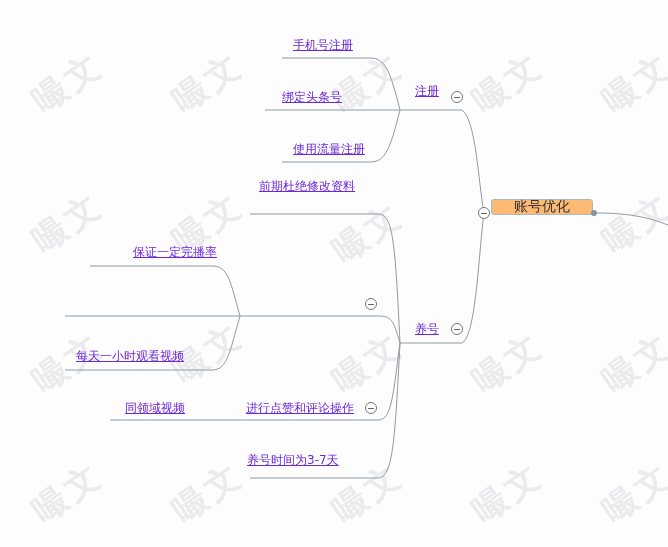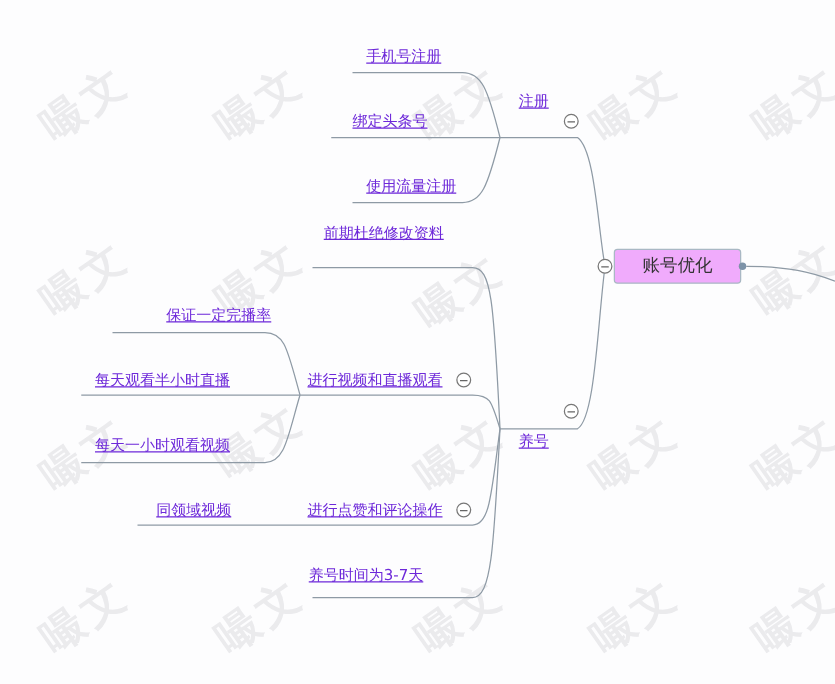--- a/index.html
+++ b/index.html
@@ -4,21 +4,21 @@
   <style>
     * { margin: 0; padding: 0; box-sizing: border-box; }
     html, body { width: 668px; height: 547px; overflow: hidden; background: #fdfdfe; }
     body { position: relative; font-family: "DejaVu Sans", "Liberation Sans", sans-serif; color: #333; }
     #canvas { position: absolute; left: 0; top: 0; width: 668px; height: 547px; }
     svg.lines { position: absolute; left: 0; top: 0; width: 668px; height: 547px; }
     .wm { position: absolute; font-size: 34px; color: rgba(200,200,205,0.35); transform: rotate(-35deg); font-weight: bold; pointer-events: none; white-space: nowrap; letter-spacing: 4px; }
     .node-label { position: absolute; font-size: 12px; color: #6d28d9; white-space: nowrap; line-height: 14px; text-decoration: underline; }
     .collapse { position: absolute; width: 12px; height: 12px; border: 1px solid #777; border-radius: 50%; background: #fff; }
     .collapse::after { content: ""; position: absolute; left: 2px; right: 2px; top: 5px; height: 1px; background: #666; }
-    .root { position: absolute; left: 491px; top: 199px; width: 102px; height: 28px; border: 1px solid #a9b8c4; border-radius: 3px; background: #f0abfc; font-size: 14px; color: #333; display: flex; align-items: center; justify-content: center; }
+    .root { position: absolute; left: 491px; top: 199px; width: 102px; height: 16px; border: 1px solid #a9b8c4; border-radius: 3px; background: #fdba74; font-size: 14px; color: #333; display: flex; align-items: center; justify-content: center; }
     .root-dot { position: absolute; left: 591px; top: 210px; width: 6px; height: 6px; border-radius: 50%; background: #7d93a8; }
   </style>
 </head>
 <body>
 
 <div id="canvas">
 
   <div class="wm" style="left:30px;top:60px;">嘬文</div>
   <div class="wm" style="left:170px;top:60px;">嘬文</div>
   <div class="wm" style="left:330px;top:60px;">嘬文</div>
@@ -62,35 +62,33 @@
 
     <path d="M240 420 L 110 420"></path>
   </svg>
 
   <div class="root">
     <span>账号优化</span>
   </div>
   <div class="root-dot"></div>
   <div class="collapse" style="left:478px;top:207px;"></div>
 
-  <div class="node-label" style="left:415px;top:74px;">注册</div>
+  <div class="node-label" style="left:415px;top:84px;">注册</div>
   <div class="collapse" style="left:451px;top:91px;"></div>
   <div class="node-label" style="left:293px;top:38px;">手机号注册</div>
   <div class="node-label" style="left:282px;top:90px;">绑定头条号</div>
   <div class="node-label" style="left:293px;top:142px;">使用流量注册</div>
 
-  <div class="node-label" style="left:415px;top:322px;margin-top:24px;">养号</div>
+  <div class="node-label" style="left:415px;top:322px;">养号</div>
   <div class="collapse" style="left:451px;top:323px;"></div>
 
   <div class="node-label" style="left:259px;top:179px;">前期杜绝修改资料</div>
 
-  <div class="node-label" style="left:246px;top:297px;">进行视频和直播观看</div>
   <div class="collapse" style="left:365px;top:298px;"></div>
   <div class="node-label" style="left:100px;top:245px;margin-left:33px;">保证一定完播率</div>
-  <div class="node-label" style="left:76px;top:297px;">每天观看半小时直播</div>
   <div class="node-label" style="left:76px;top:349px;">每天一小时观看视频</div>
 
   <div class="node-label" style="left:246px;top:401px;">进行点赞和评论操作</div>
   <div class="collapse" style="left:365px;top:402px;"></div>
   <div class="node-label" style="left:125px;top:401px;">同领域视频</div>
 
   <div class="node-label" style="left:247px;top:453px;">养号时间为3-7天</div>
 </div>
 
 </body></html>

